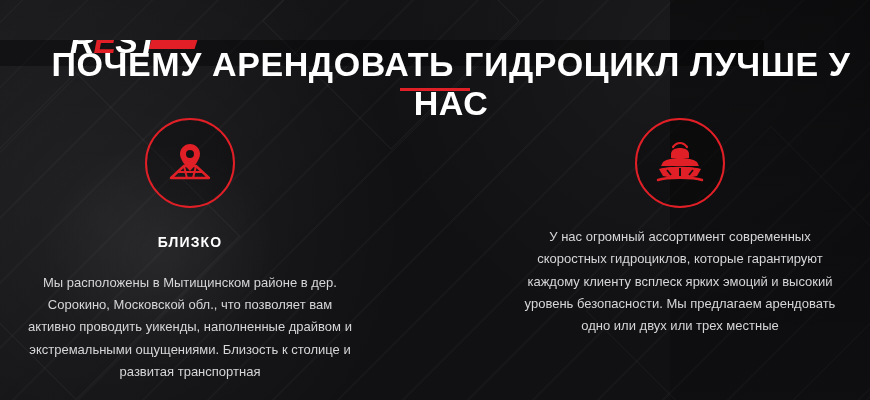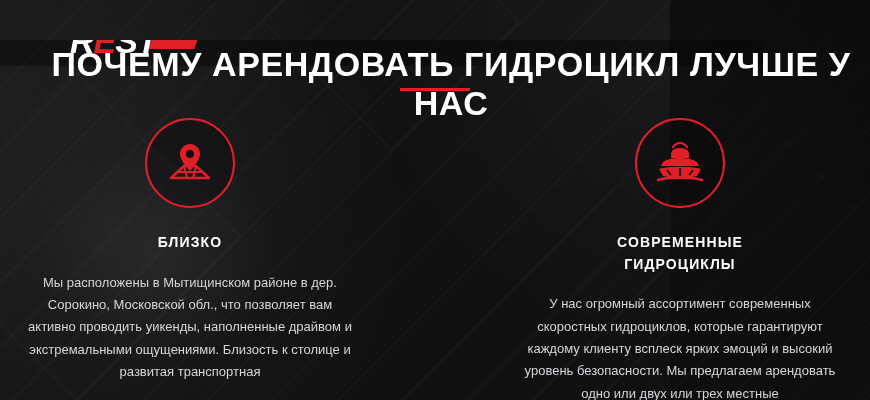--- a/index.html
+++ b/index.html
@@ -211,21 +211,17 @@
           <path d="M20 9 C20 9 23 5 27 5 C31 5 34 9 34 9" fill="none" stroke="#e01f26" stroke-width="2.2" stroke-linecap="round"></path>
           <path d="M18 16 C18 12 22 10 27 10 C32 10 36 12 36 16 L36 20 L18 20 Z" fill="#e01f26"></path>
           <path d="M10 24 C14 21 20 20 27 20 C34 20 40 21 44 24 L46 28 L8 28 Z" fill="#e01f26"></path>
           <path d="M6 31 C14 28 40 28 48 31 L44 38 C36 40 18 40 10 38 Z" fill="#e01f26"></path>
           <path d="M5 42 C14 39 40 39 49 42" fill="none" stroke="#e01f26" stroke-width="2.4" stroke-linecap="round"></path>
           <path d="M27 30 L27 38" stroke="#111114" stroke-width="2"></path>
           <path d="M14 32 L18 37" stroke="#111114" stroke-width="1.6"></path>
           <path d="M40 32 L36 37" stroke="#111114" stroke-width="1.6"></path>
         </svg>
       </div>
-      <div class="feature-title">
-        <span>СОВРЕМЕННЫЕ</span><br>
-        <span>ГИДРОЦИКЛЫ</span>
-      </div>
       <div class="feature-text">У нас огромный ассортимент современных скоростных гидроциклов, которые гарантируют каждому клиенту всплеск ярких эмоций и высокий уровень безопасности. Мы предлагаем арендовать одно или двух или трех местные</div>
     </div>
 
   </div>
 </div>
 
 </body></html>

